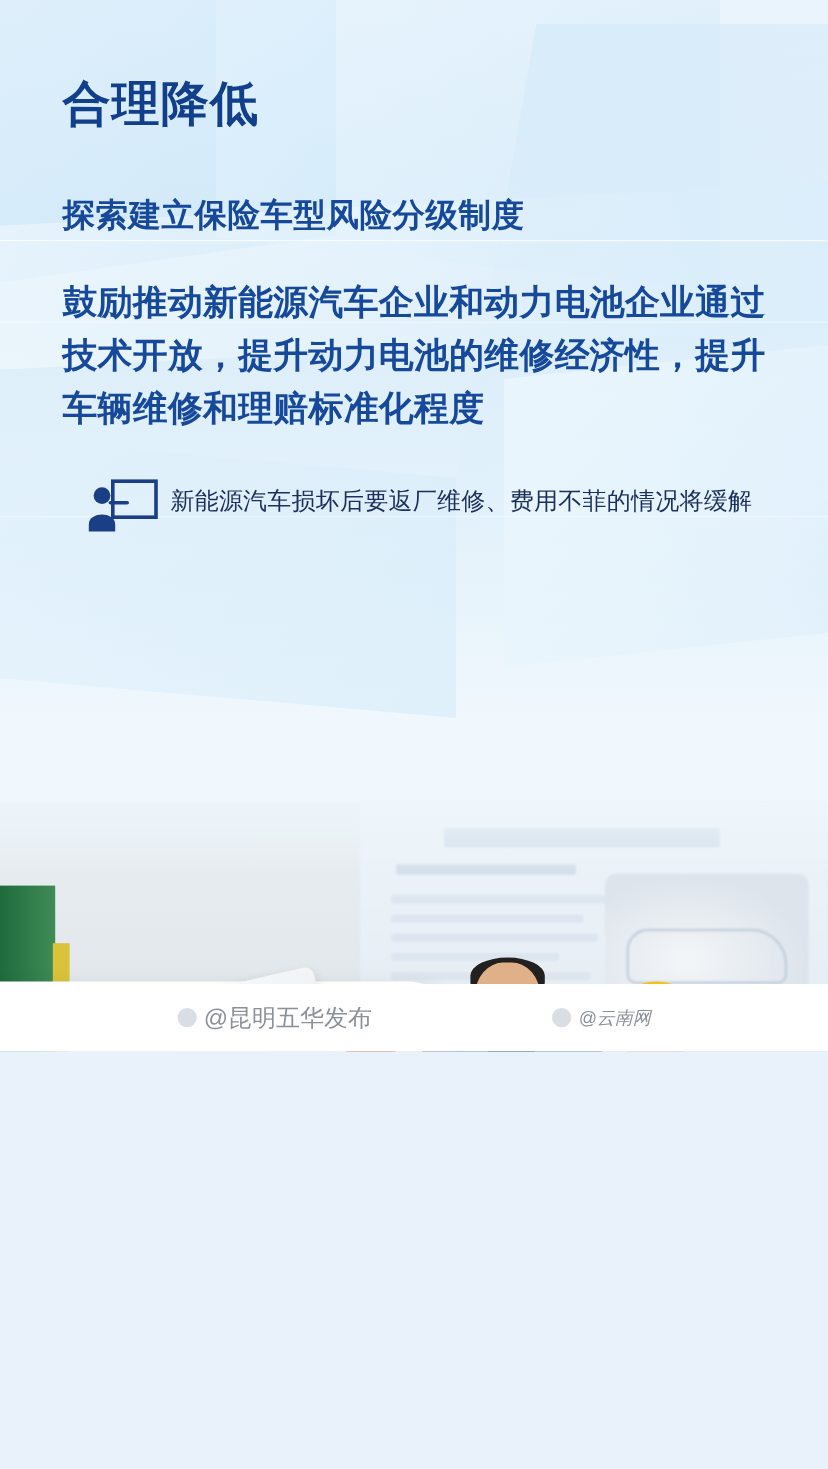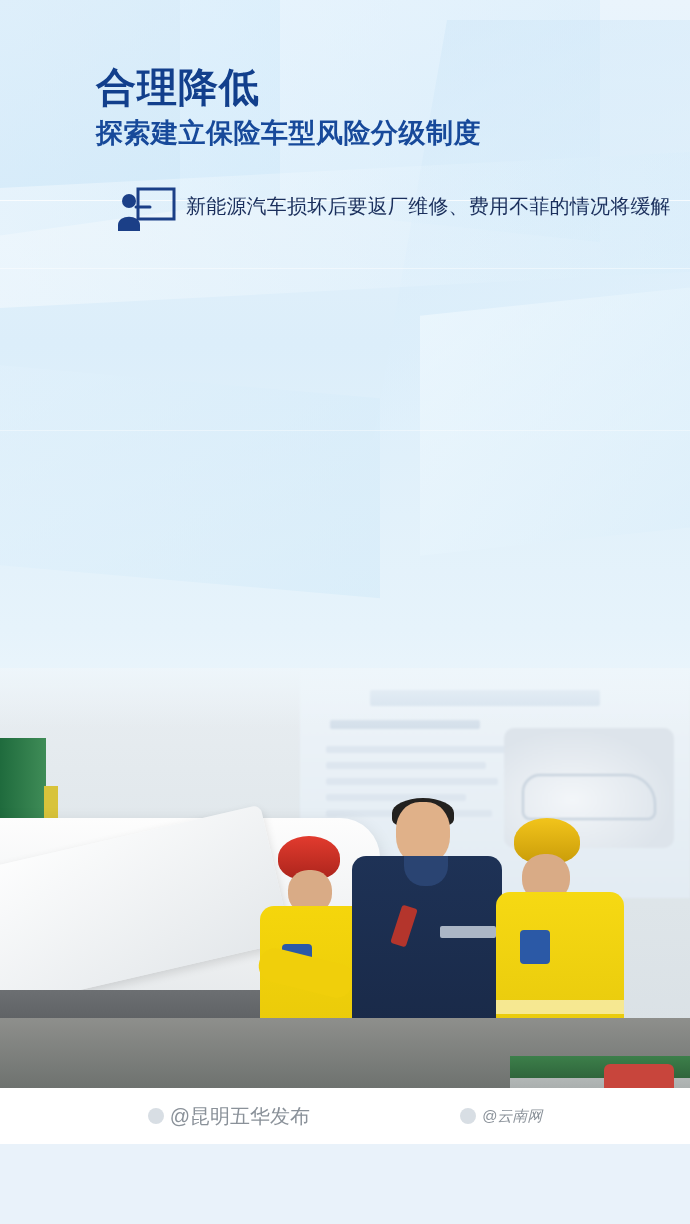--- a/index.html
+++ b/index.html
@@ -4,25 +4,24 @@
 <style>
   * { margin:0; padding:0; box-sizing:border-box; }
   html, body {
     width:690px; height:1224px;
     font-family:"Liberation Sans", sans-serif;
     background:#e9f2fa;
     overflow:hidden;
   }
   #poster {
     position:relative;
-    width:690px; height:1144px;
+    width:690px; height:876px;
     background:
       linear-gradient(180deg, #eaf4fc 0%, #dceefa 30%, #e6f3fb 55%, #f1f8fd 70%, #eef6fb 100%);
     overflow:hidden;
-    padding-left:44px;
   }
 
   
   .bg-facets { position:absolute; inset:0 0 auto 0; height:700px; overflow:hidden; }
   .facet { position:absolute; opacity:.55; }
   .f1 { left:-60px; top:-40px; width:340px; height:260px; background:linear-gradient(135deg,#d7ecfa,#c4e3f7); transform:skewY(-8deg); }
   .f2 { left:180px; top:-80px; width:420px; height:300px; background:linear-gradient(120deg,#e8f6ff,#cfe8f9); transform:skewY(6deg); opacity:.45; }
   .f3 { right:-80px; top:20px; width:360px; height:420px; background:linear-gradient(160deg,#cfe7f8,#e6f4fd); transform:skewX(-10deg); opacity:.5; }
   .f4 { left:0; top:170px; width:690px; height:120px; background:linear-gradient(90deg,rgba(255,255,255,.7),rgba(210,235,250,.35)); transform:skewY(-3deg); }
   .f5 { left:-40px; top:380px; width:420px; height:200px; background:linear-gradient(135deg,#e3f2fc,#d0e9f8); transform:skewY(5deg); opacity:.5; }
@@ -35,20 +34,21 @@
   .headline {
     color:#123f8c;
     font-size:40px;
     font-weight:bold;
     line-height:1.38;
     letter-spacing:1px;
   }
   .headline .line2 { display:block; }
 
   .subhead {
+    margin-top:46px;
     color:#17499a;
     font-size:27px;
     font-weight:bold;
     letter-spacing:.5px;
   }
 
   
   .note {
     position:relative;
     margin-top:22px;
@@ -242,20 +242,21 @@
 
   <div class="content">
 
     <h1 class="headline">
       <span>合理降低</span>
     </h1>
 
     <h2 class="subhead">探索建立保险车型风险分级制度</h2>
 
 
+    <h2 class="section2">鼓励推动新能源汽车企业和动力电池企业通过技术开放，提升动力电池的维修经济性，提升车辆维修和理赔标准化程度</h2>
 
     <div class="note note-wide">
       <span class="presenter">
         <svg width="60" height="54" viewBox="0 0 60 54">
           <rect x="22" y="2" width="36" height="30" fill="none" stroke="#1b3f87" stroke-width="3"></rect>
           <circle cx="13" cy="14" r="7" fill="#1b3f87"></circle>
           <path d="M2 38 C2 27, 24 27, 24 38 L24 44 L2 44 Z" fill="#1b3f87"></path>
           <path d="M20 20 L34 20" stroke="#1b3f87" stroke-width="3" stroke-linecap="round"></path>
         </svg>
       </span>

